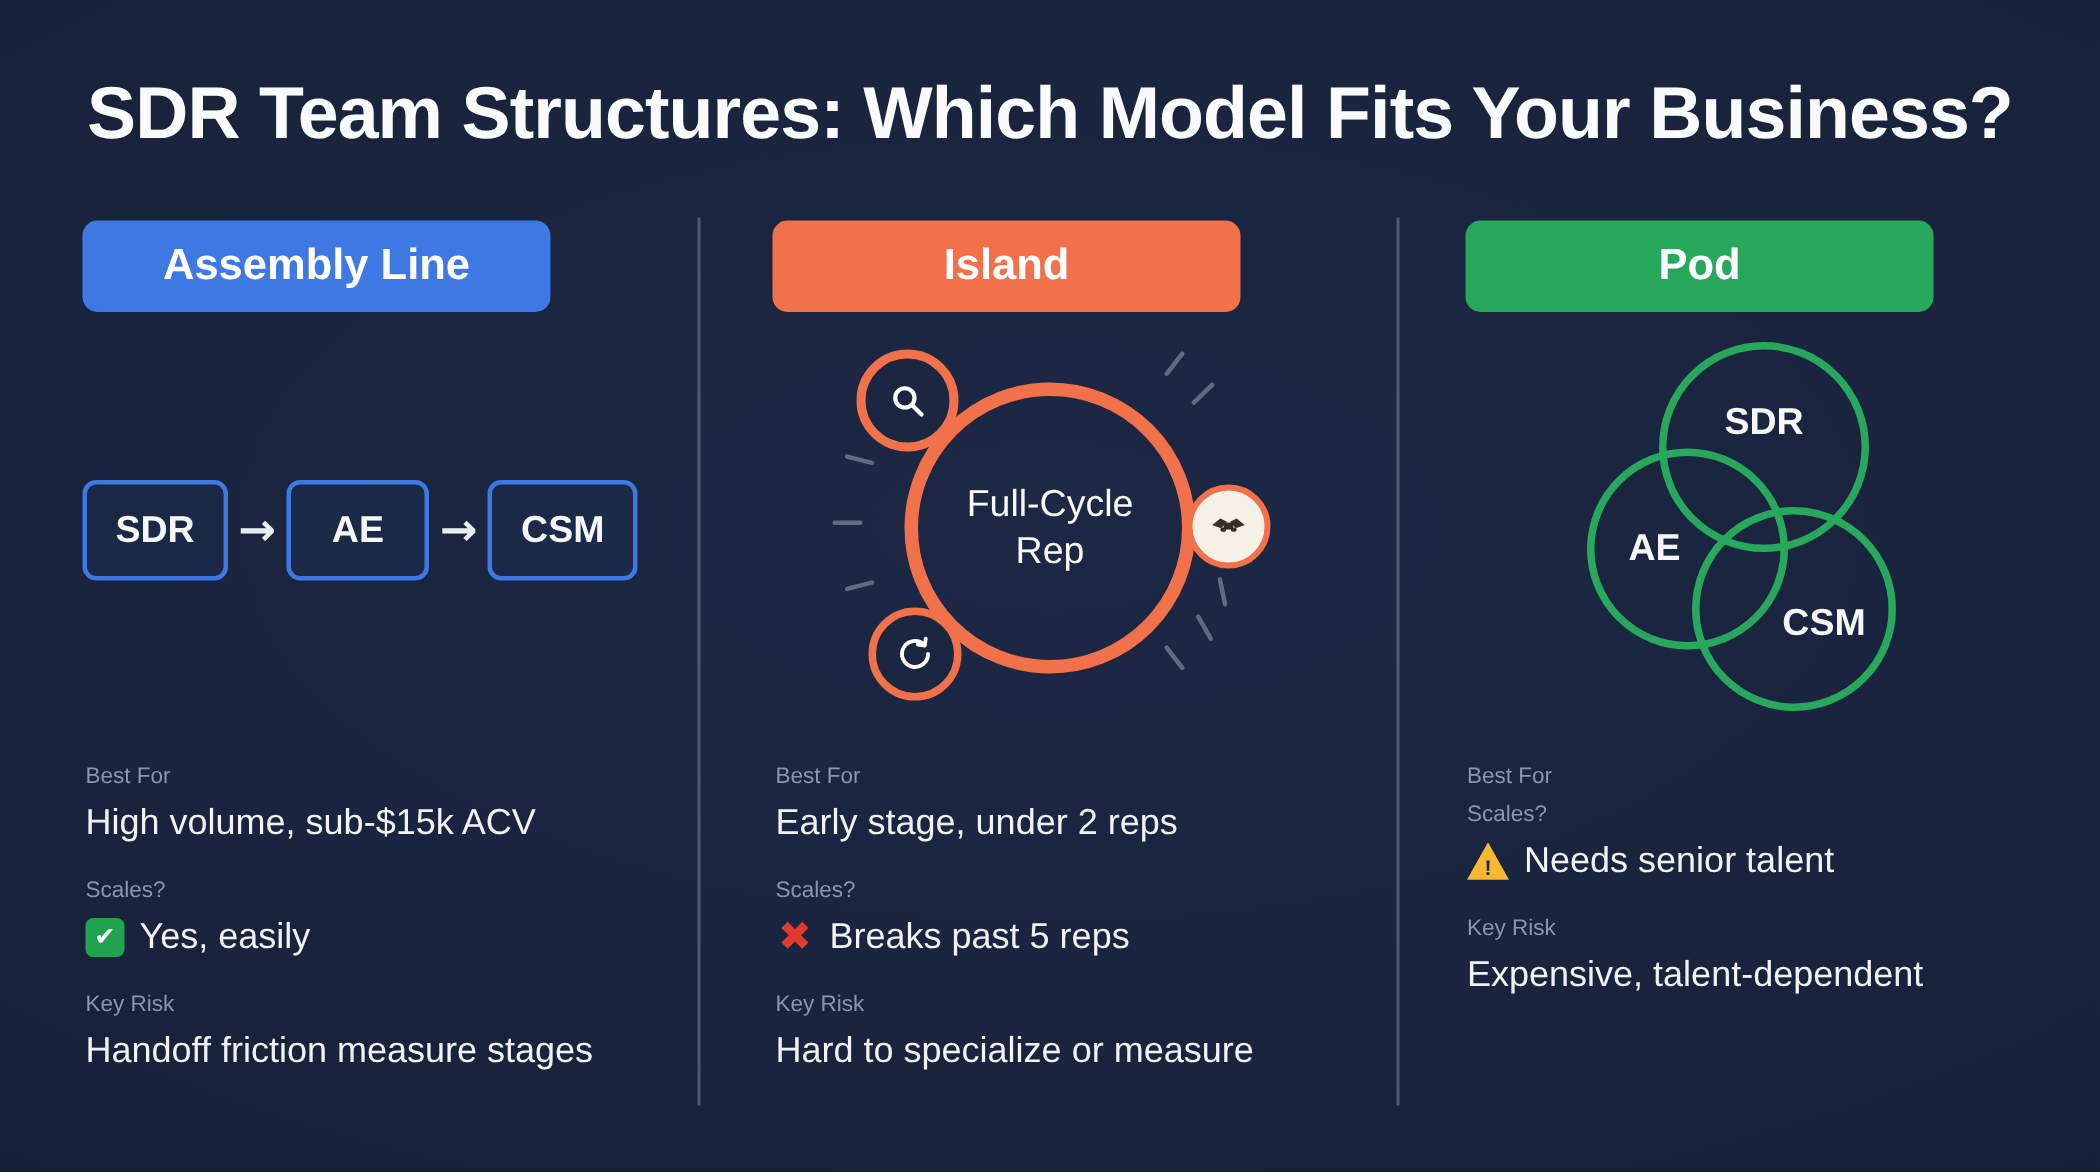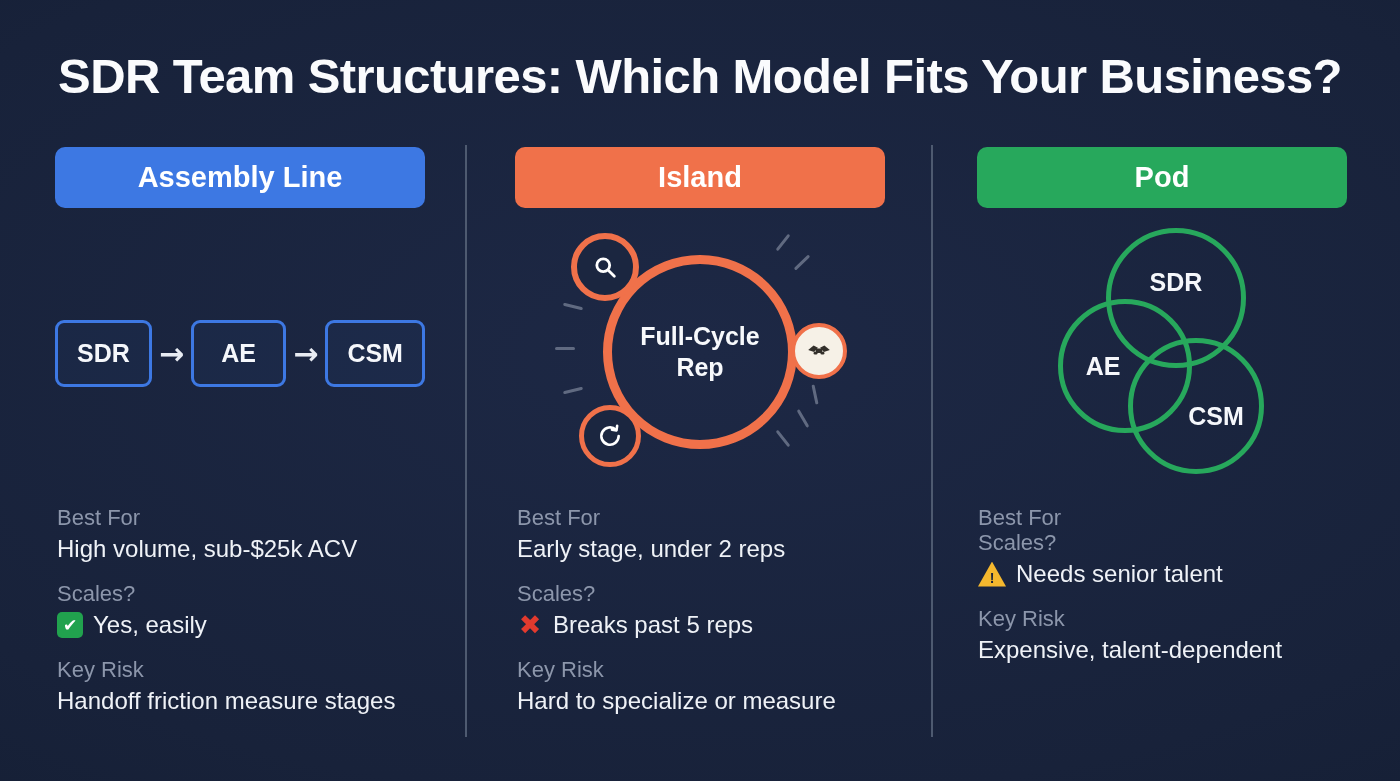--- a/index.html
+++ b/index.html
@@ -4,21 +4,21 @@
 <style>
   *{box-sizing:border-box;margin:0;padding:0}
   html,body{background:#121C30}
   body{width:1400px;height:781px;font-family:"Liberation Sans",sans-serif;-webkit-font-smoothing:antialiased}
   .stage{position:relative;width:1400px;height:781px;overflow:hidden;color:#fff;
          background:radial-gradient(120% 105% at 50% 45%, #1D2845 0%, #18223A 55%, #111B2E 100%)}
 
   .title{position:absolute;top:48px;left:0;width:100%;text-align:center;
          font-size:49px;font-weight:700;letter-spacing:-0.6px;color:#FAFBFD}
 
-  .pill{position:absolute;top:147px;width:370px;height:61px;border-radius:10px;
+  .pill{position:absolute;top:147px;width:312px;height:61px;border-radius:10px;
         display:flex;align-items:center;justify-content:center;
         font-size:29px;font-weight:700;color:#FFFFFF}
   .pill.c1{left:55px;background:#3D78E3}
   .pill.c2{left:515px;background:#F0714A}
   .pill.c3{left:977px;background:#27A85C}
 
   .divider{position:absolute;top:145px;width:2px;height:592px;background:#4E5A70}
   .divider.d1{left:465px}
   .divider.d2{left:931px}
 
@@ -28,40 +28,40 @@
   .stage-box{height:67px;min-width:95px;padding:0 19px;border:3px solid #3D78E3;border-radius:9px;
              background:rgba(61,120,227,0.05);display:flex;align-items:center;justify-content:center;
              font-size:25px;font-weight:700;color:#F5F7FB}
   .flow-arrow{font-size:30px;font-weight:700;color:#E8ECF3;font-family:"DejaVu Sans",sans-serif}
 
   
   .island{position:absolute;left:515px;top:225px;width:370px;height:262px}
   .hub-circle{position:absolute;left:88px;top:30px;width:194px;height:194px;
               border:9px solid #F0714A;border-radius:50%;
               display:flex;align-items:center;justify-content:center;text-align:center;
-              font-size:25px;font-weight:700;line-height:31px;color:#F7F9FC;padding:0 26px}
+              font-size:25px;font-weight:400;line-height:31px;color:#F7F9FC;padding:0 26px}
   .sat{position:absolute;border-radius:50%;display:flex;align-items:center;justify-content:center}
   .sat.search{left:56px;top:8px;width:68px;height:68px;border:6px solid #F0714A;background:#1B2640}
   .sat.hand{left:276px;top:98px;width:56px;height:56px;border:4px solid #F0714A;background:#F6F1E7}
   .sat.refresh{left:64px;top:180px;width:62px;height:62px;border:5px solid #F0714A;background:#1B2640}
   .ray{position:absolute;width:20px;height:3px;border-radius:2px;background:#99A2B4;opacity:.55}
 
   
   .venn{position:absolute;left:977px;top:228px;width:370px;height:255px}
   .vcircle{position:absolute;border:5px solid #27A85C;border-radius:50%}
   .v-sdr{left:129px;top:0;width:140px;height:140px}
   .v-ae{left:81px;top:71px;width:134px;height:134px}
   .v-csm{left:151px;top:110px;width:136px;height:136px}
   .vlabel{position:absolute;transform:translate(-50%,-50%);
           font-size:25px;font-weight:700;color:#F5F7FB}
 
   
   .stats{position:absolute;top:508px;width:420px}
   .stats.s1{left:57px}.stats.s2{left:517px}.stats.s3{left:978px}
-  .stat-label{font-size:22px;line-height:20px;color:#8C96AB;margin-bottom:5px}
+  .stat-label{font-size:15px;line-height:20px;color:#8C96AB;margin-bottom:5px}
   .stat-value{font-size:24px;line-height:32px;color:#EFF2F7;margin-bottom:19px;
               display:flex;align-items:center;gap:10px}
 
   .ic-check{display:inline-flex;flex:0 0 auto;width:26px;height:26px;border-radius:5px;background:#21A24E;
             color:#fff;align-items:center;justify-content:center;font-size:17px;font-weight:700;
             font-family:"DejaVu Sans",sans-serif}
   .ic-cross{display:inline-flex;flex:0 0 auto;width:26px;height:26px;color:#E33A2E;align-items:center;
             justify-content:center;font-size:27px;font-weight:700;font-family:"DejaVu Sans",sans-serif}
   .ic-warn{display:inline-flex;flex:0 0 auto;width:28px;height:25px;background:#F5B82E;
            clip-path:polygon(50% 0,100% 100%,0 100%);align-items:flex-end;justify-content:center;
@@ -129,21 +129,21 @@
     <div class="vcircle v-ae"></div>
     <div class="vcircle v-csm"></div>
     <span class="vlabel" style="left:199px;top:54px">SDR</span>
     <span class="vlabel" style="left:126px;top:138px">AE</span>
     <span class="vlabel" style="left:239px;top:188px">CSM</span>
   </div>
 
   <div class="stats s1">
     <div class="stat-label">Best For</div>
     <div class="stat-value">
-      <span>High volume, sub-$25k ACV</span>
+      <span>High volume, sub-$15k ACV</span>
     </div>
     <div class="stat-label">Scales?</div>
     <div class="stat-value">
       <span class="ic-check">✔</span>
       <span>Yes, easily</span>
     </div>
     <div class="stat-label">Key Risk</div>
     <div class="stat-value">
       <span>Handoff friction measure stages</span>
     </div>

